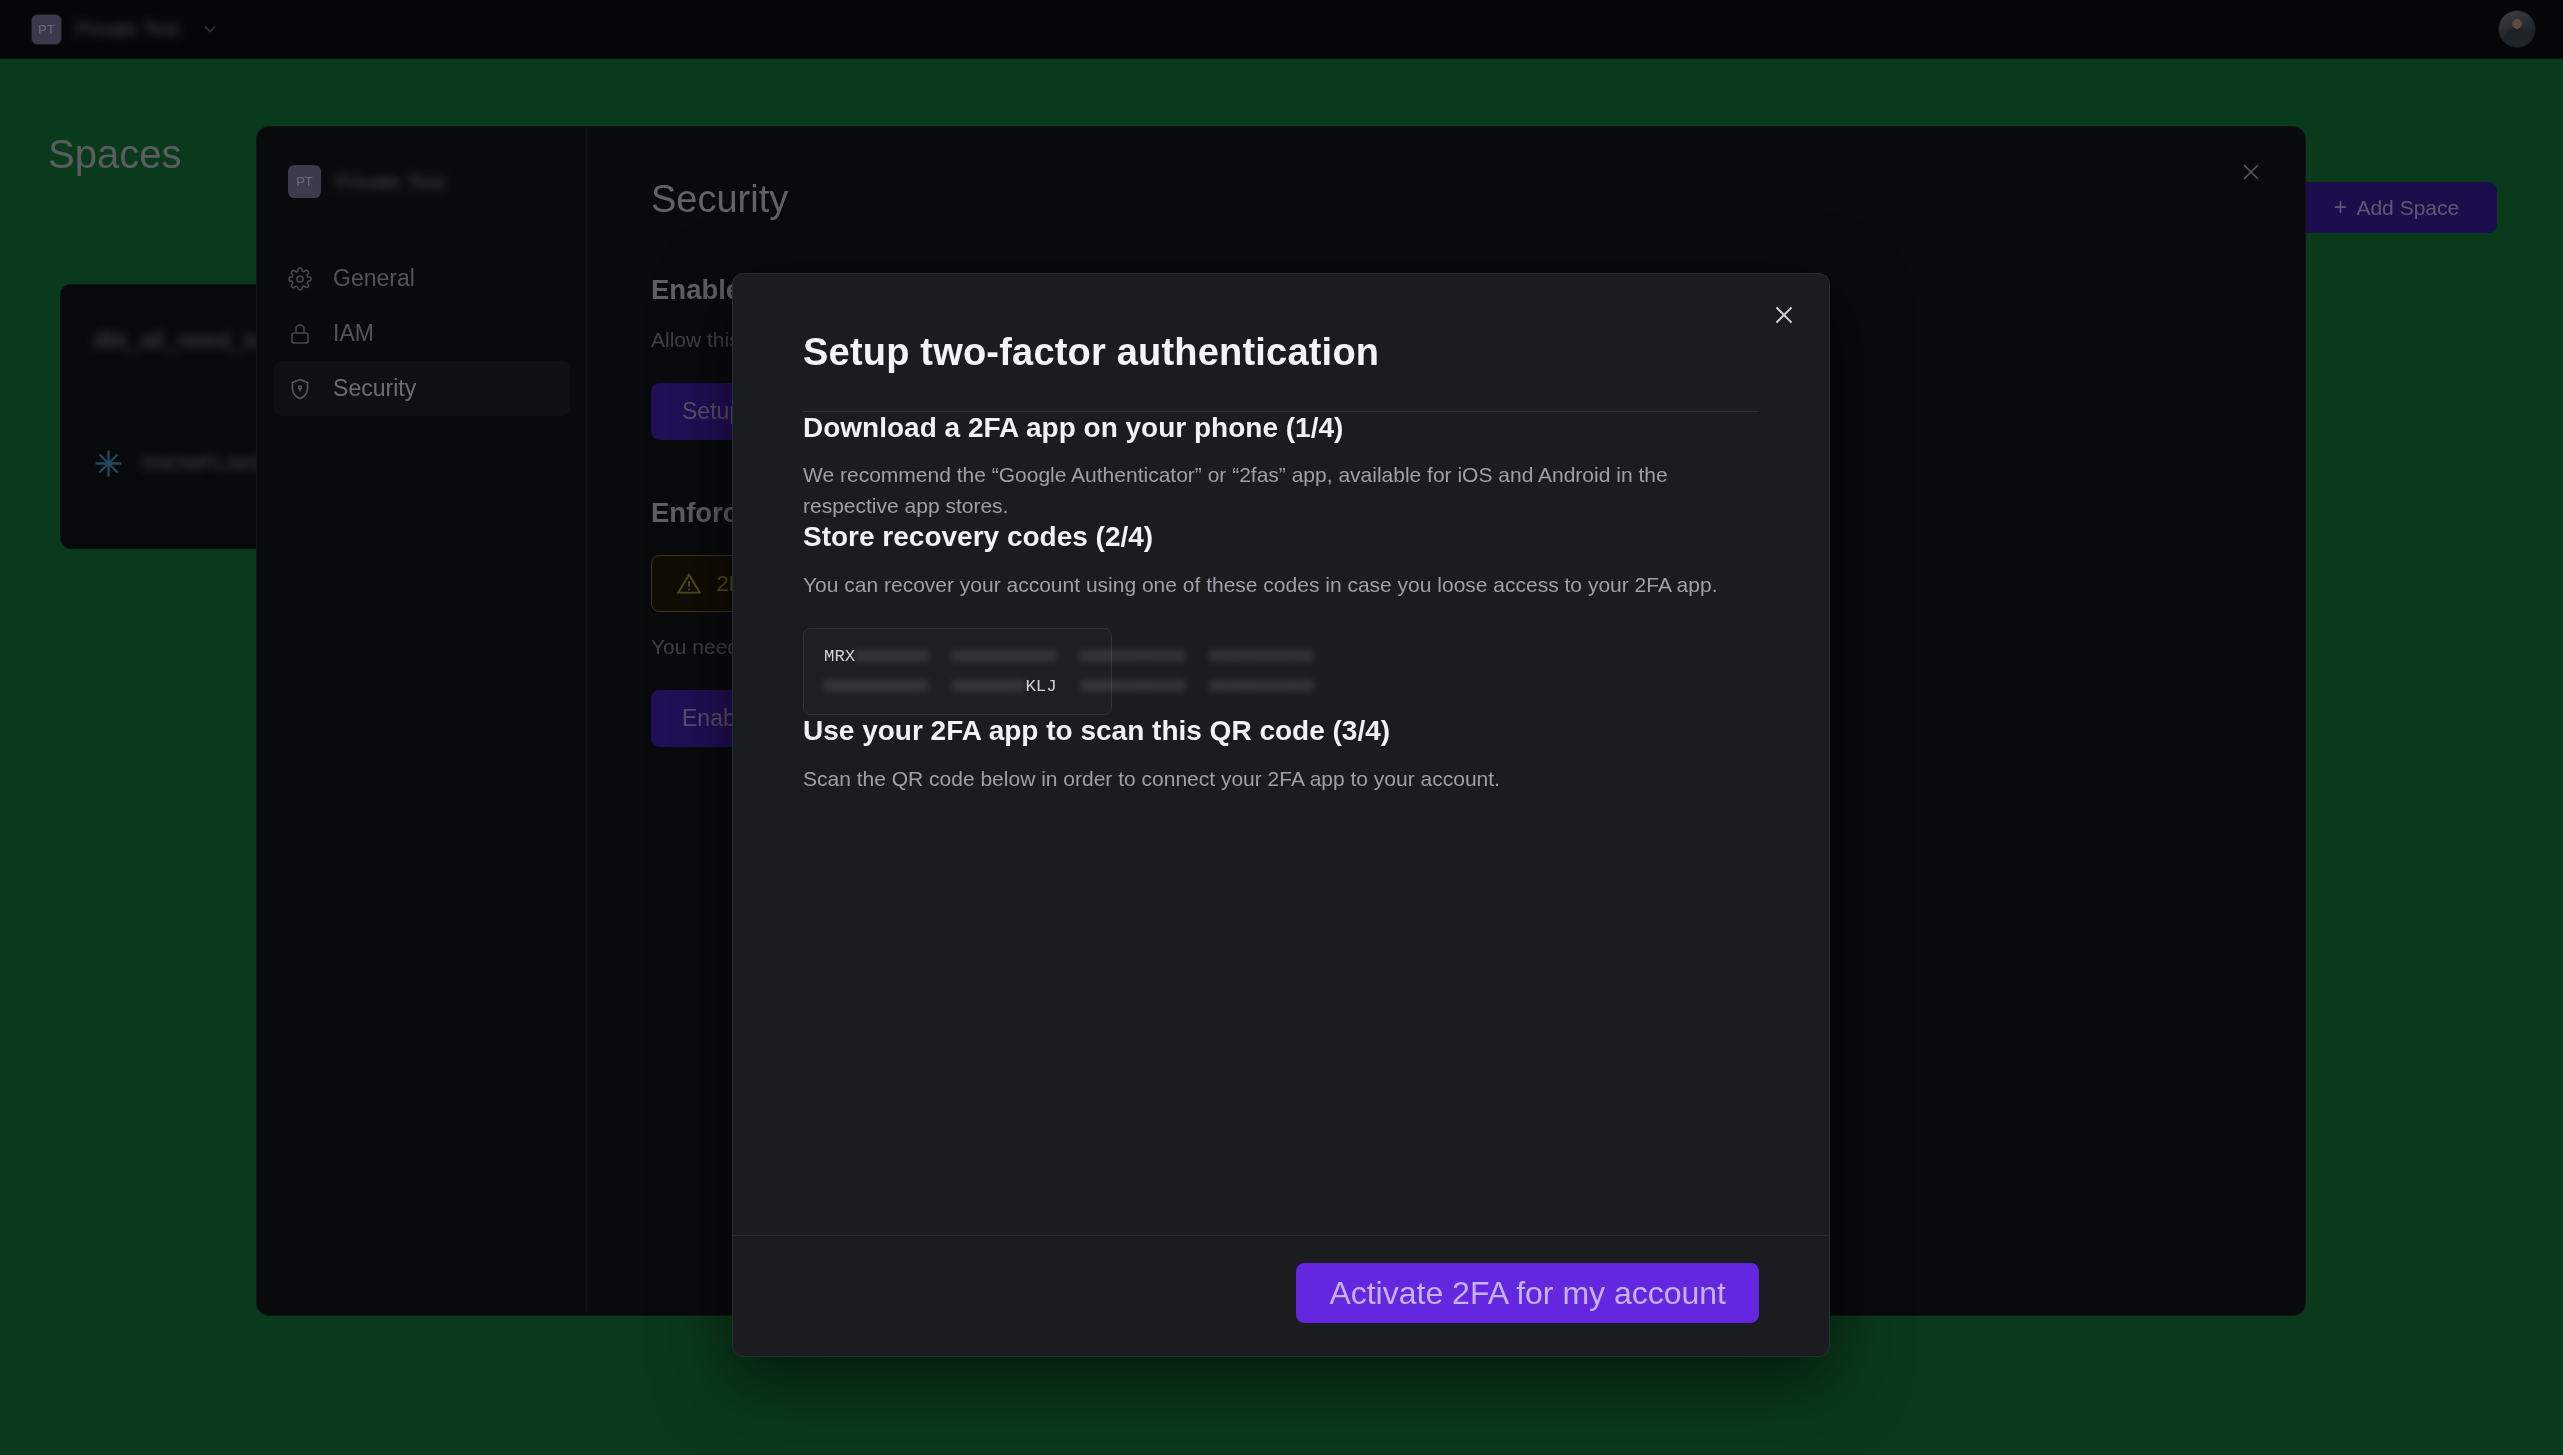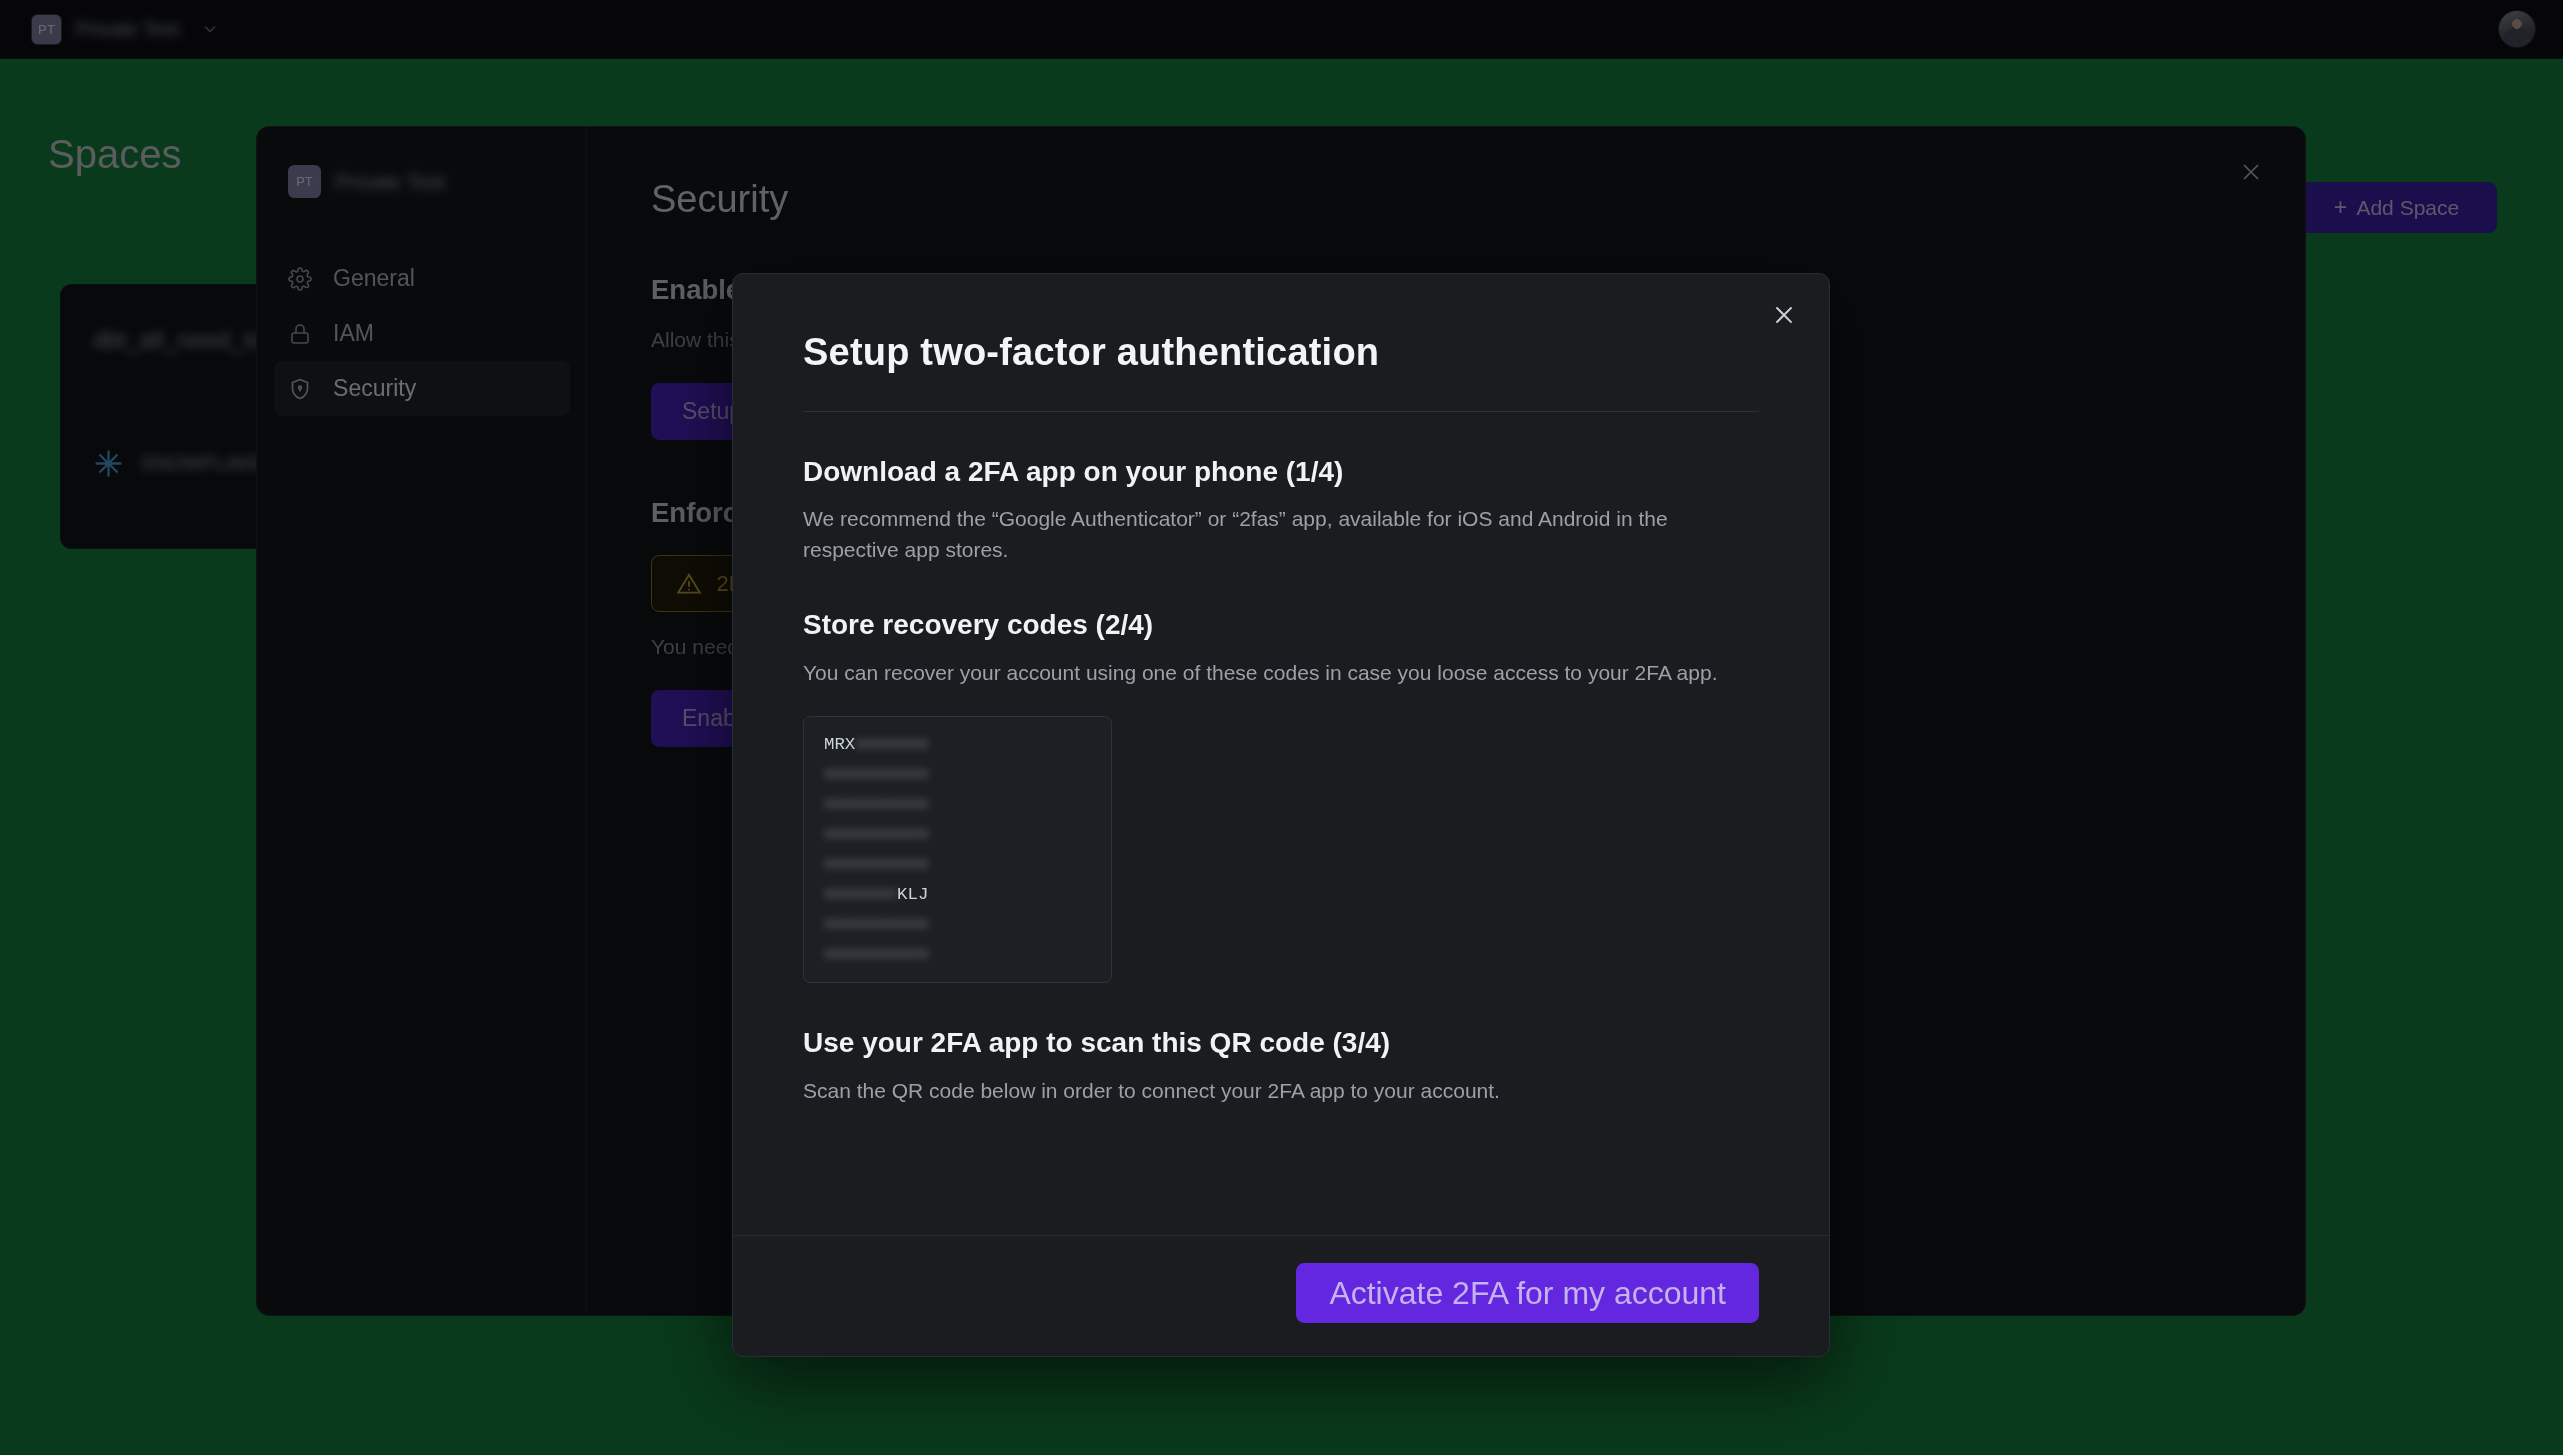--- a/index.html
+++ b/index.html
@@ -125,28 +125,28 @@
   }
   .modal-close {
     position: absolute; right: 24px; top: 20px; width: 42px; height: 42px;
     display: flex; align-items: center; justify-content: center;
     color: #cfd3d8; border-radius: 7.3px;
   }
   .modal-head { padding: 57px 70px 0 70px; }
   .modal-title { font-size: 38px; color: #f2f4f6; font-weight: 700; letter-spacing: 0.2px; }
   .modal-rule { height: 0.9px; background: #2e3137; margin: 37px 0 0 0; }
   .modal-body { flex: 1; padding: 0 70px; overflow: hidden; position: relative; }
-  .step { margin-top: 44px; }
+  .step { }
   .step-h { font-size: 28px; color: #f0f2f4; font-weight: 700; }
   .step-p { font-size: 21px; color: #9ba1a8; line-height: 1.45; margin-top: 16.5px; }
 
   .codes-box {
     margin-top: 27.5px; width: 309px; padding: 18.3px 20px;
     border: 0.9px solid #303338; border-radius: 7.3px; background: #1c1f23;
-    display: grid; grid-template-columns: 1fr; column-gap: 24px; row-gap: 11px;
+    display: grid; grid-template-columns: 1fr 1fr 1fr 1fr; column-gap: 24px; row-gap: 11px;
   }
   .code {
     font-family: "Liberation Mono", monospace; font-size: 17.4px;
     color: #cfd4da; white-space: nowrap;
   }
   .code .hid { filter: blur(4.6px); -webkit-filter: blur(4.6px); }
 
   .body-fade {
     position: absolute; left: 0; right: 0; bottom: 0; height: 55px;
     background: linear-gradient(to bottom, rgba(26,28,32,0) 0%, #1a1c20 88%);

